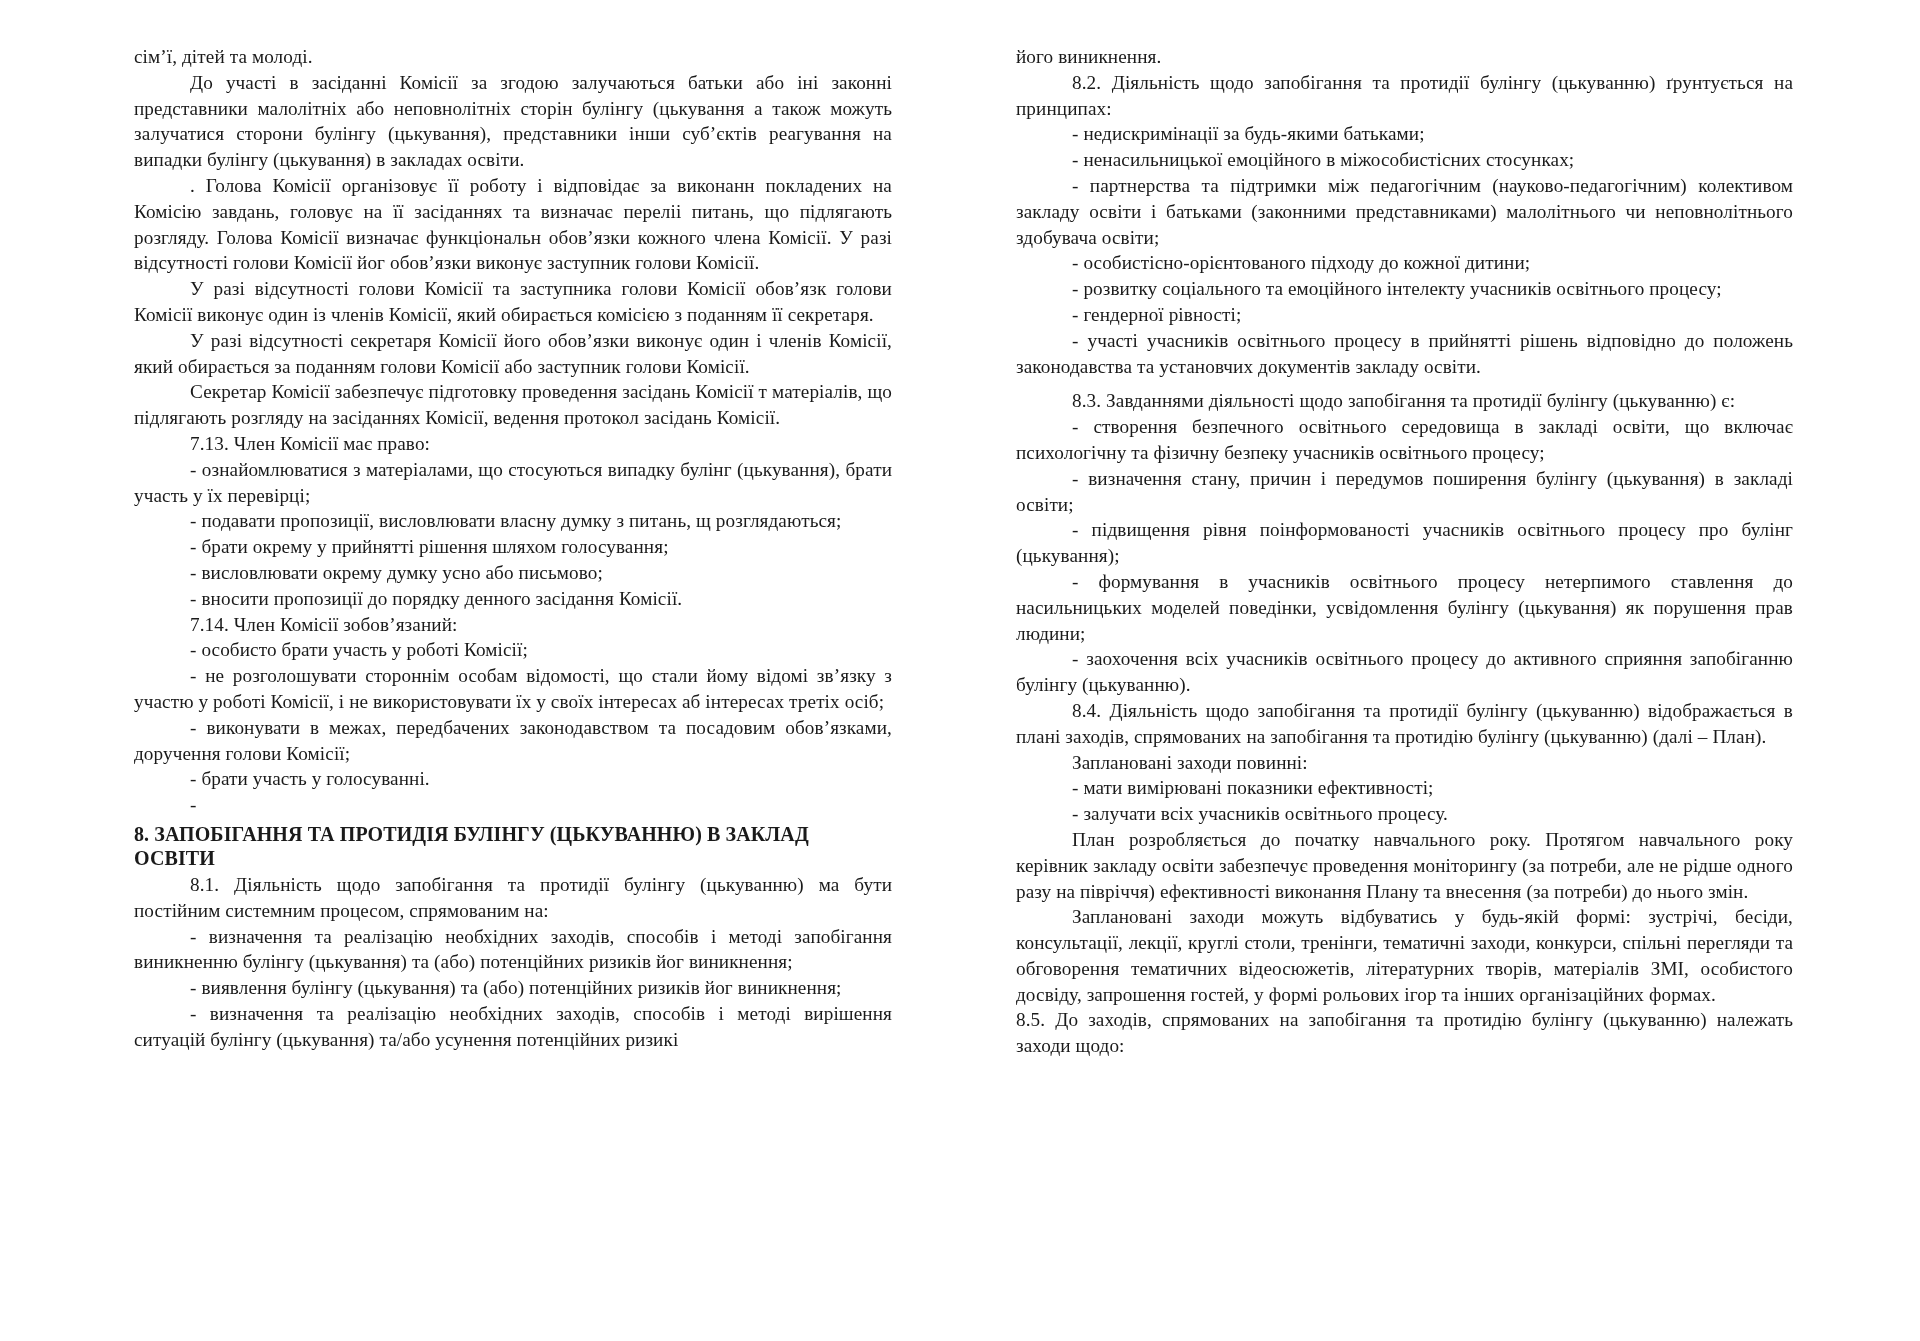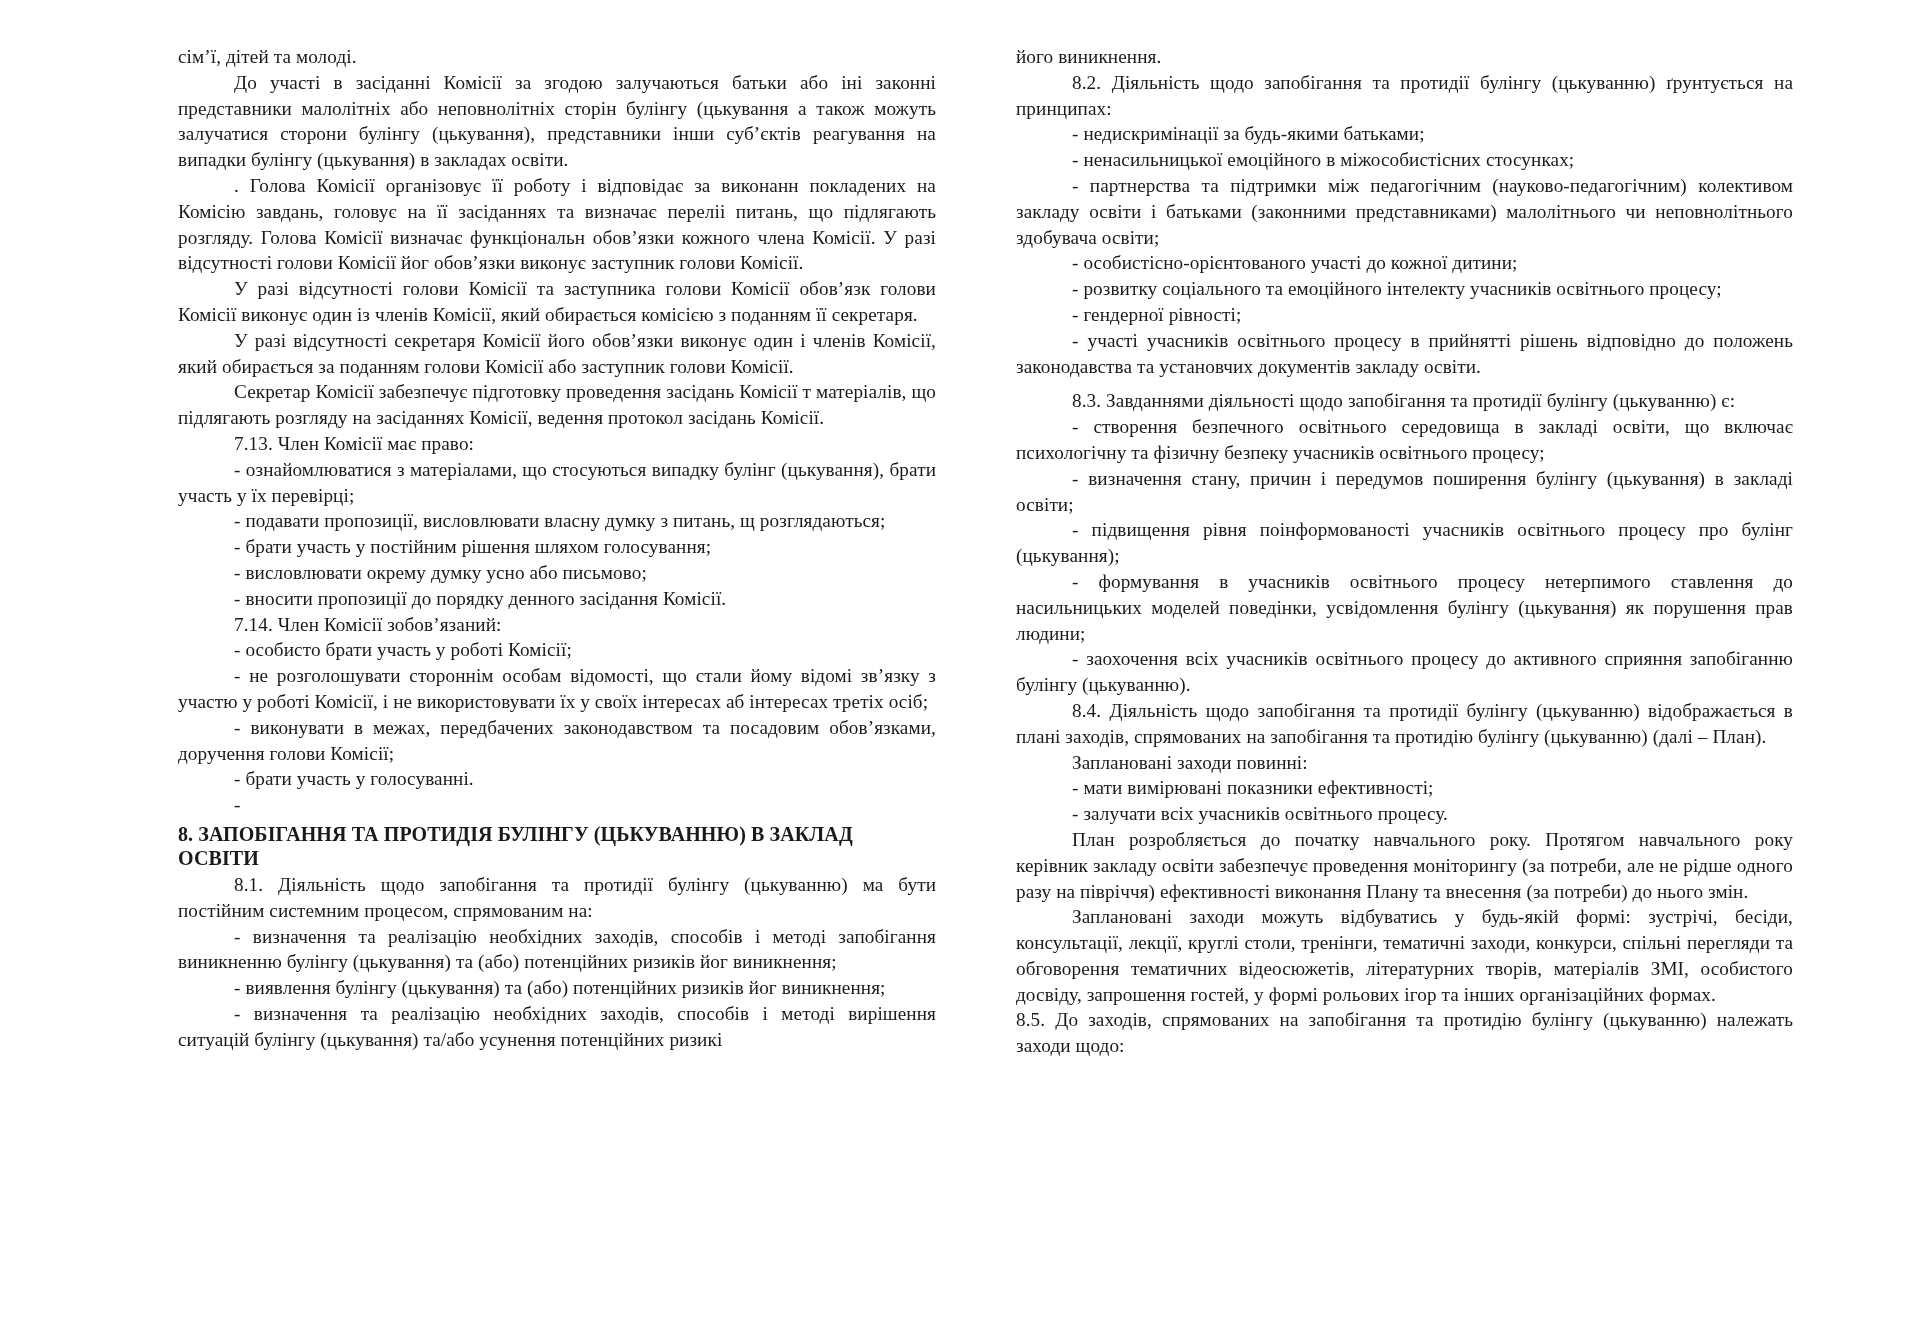--- a/index.html
+++ b/index.html
@@ -27,21 +27,20 @@
       position: absolute;
       top: 44px;
       font-size: 19.2px;
       line-height: 25.8px;
       text-align: justify;
       letter-spacing: 0.1px;
     }
     .col-left {
       left: 134px;
       width: 758px;
-      margin-left: 44px;
     }
     .col-right {
       left: 1016px;
       width: 777px;
     }
     .p {
       margin: 0;
       padding: 0;
       text-indent: 0;
     }
@@ -70,21 +69,21 @@
   <div class="column col-left">
     <p class="p">сім’ї, дітей та молоді.</p>
     <p class="p indent">До участі в засіданні Комісії за згодою залучаються батьки або іні законні представники малолітніх або неповнолітніх сторін булінгу (цькування а також можуть залучатися сторони булінгу (цькування), представники інши суб’єктів реагування на випадки булінгу (цькування) в закладах освіти.</p>
     <p class="p indent">. Голова Комісії організовує її роботу і відповідає за виконанн покладених на Комісію завдань, головує на її засіданнях та визначає переліі питань, що підлягають розгляду. Голова Комісії визначає функціональн обов’язки кожного члена Комісії. У разі відсутності голови Комісії йог обов’язки виконує заступник голови Комісії.</p>
     <p class="p indent">У разі відсутності голови Комісії та заступника голови Комісії обов’язк голови Комісії виконує один із членів Комісії, який обирається комісією з поданням її секретаря.</p>
     <p class="p indent">У разі відсутності секретаря Комісії його обов’язки виконує один і членів Комісії, який обирається за поданням голови Комісії або заступник голови Комісії.</p>
     <p class="p indent">Секретар Комісії забезпечує підготовку проведення засідань Комісії т матеріалів, що підлягають розгляду на засіданнях Комісії, ведення протокол засідань Комісії.</p>
     <p class="p indent">7.13. Член Комісії має право:</p>
     <p class="p indent">- ознайомлюватися з матеріалами, що стосуються випадку булінг (цькування), брати участь у їх перевірці;</p>
     <p class="p indent">- подавати пропозиції, висловлювати власну думку з питань, щ розглядаються;</p>
-    <p class="p indent">-  брати участь у постійним рішення шляхом голосування;</p>
+    <p class="p indent">-  брати окрему у прийнятті рішення шляхом голосування;</p>
     <p class="p indent">-  висловлювати окрему думку усно або письмово;</p>
     <p class="p indent">-  вносити пропозиції до порядку денного засідання Комісії.</p>
     <p class="p indent">7.14. Член Комісії зобов’язаний:</p>
     <p class="p indent">-  особисто брати участь у роботі Комісії;</p>
     <p class="p indent">-  не розголошувати стороннім особам відомості, що стали йому відомі зв’язку з участю у роботі Комісії, і не використовувати їх у своїх інтересах аб інтересах третіх осіб;</p>
     <p class="p indent">- виконувати в межах, передбачених законодавством та посадовим обов’язками, доручення голови Комісії;</p>
     <p class="p indent">-  брати участь у голосуванні.</p>
     <p class="p dash-only">-</p>
     <h2 class="heading">8. ЗАПОБІГАННЯ ТА ПРОТИДІЯ БУЛІНГУ (ЦЬКУВАННЮ) В ЗАКЛАД ОСВІТИ</h2>
     <p class="p indent">8.1. Діяльність щодо запобігання та протидії булінгу (цькуванню) ма бути постійним системним процесом, спрямованим на:</p>
@@ -92,21 +91,21 @@
     <p class="p indent">- виявлення булінгу (цькування) та (або) потенційних ризиків йог виникнення;</p>
     <p class="p indent">- визначення та реалізацію необхідних заходів, способів і методі вирішення ситуацій булінгу (цькування) та/або усунення потенційних ризикі</p>
   </div>
 
   <div class="column col-right">
     <p class="p">його виникнення.</p>
     <p class="p indent">8.2. Діяльність щодо запобігання та протидії булінгу (цькуванню) ґрунтується на принципах:</p>
     <p class="p indent">-  недискримінації за будь-якими батьками;</p>
     <p class="p indent">-  ненасильницької емоційного в міжособистісних стосунках;</p>
     <p class="p indent">- партнерства та підтримки між педагогічним (науково-педагогічним) колективом закладу освіти і батьками (законними представниками) малолітнього чи неповнолітнього здобувача освіти;</p>
-    <p class="p indent">-  особистісно-орієнтованого участі до кожної дитини;</p>
+    <p class="p indent">-  особистісно-орієнтованого підходу до кожної дитини;</p>
     <p class="p indent">- розвитку соціального та емоційного інтелекту учасників освітнього процесу;</p>
     <p class="p indent">-  гендерної рівності;</p>
     <p class="p indent">-  участі учасників освітнього процесу в прийнятті рішень відповідно до положень законодавства та установчих документів закладу освіти.</p>
     <p class="p indent gap-before">8.3. Завданнями діяльності щодо запобігання та протидії булінгу (цькуванню) є:</p>
     <p class="p indent">- створення безпечного освітнього середовища в закладі освіти, що включає психологічну та фізичну безпеку учасників освітнього процесу;</p>
     <p class="p indent">-  визначення стану, причин і передумов поширення булінгу (цькування) в закладі освіти;</p>
     <p class="p indent">-  підвищення рівня поінформованості учасників освітнього процесу про булінг (цькування);</p>
     <p class="p indent">-  формування в учасників освітнього процесу нетерпимого ставлення до насильницьких моделей поведінки, усвідомлення булінгу (цькування) як порушення прав людини;</p>
     <p class="p indent">-  заохочення всіх учасників освітнього процесу до активного сприяння запобіганню булінгу (цькуванню).</p>
     <p class="p indent">8.4. Діяльність щодо запобігання та протидії булінгу (цькуванню) відображається в плані заходів, спрямованих на запобігання та протидію булінгу (цькуванню) (далі – План).</p>

